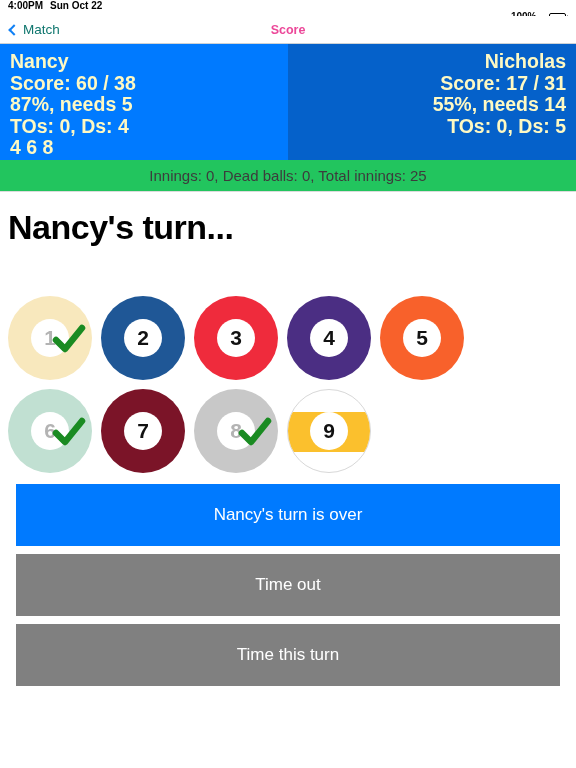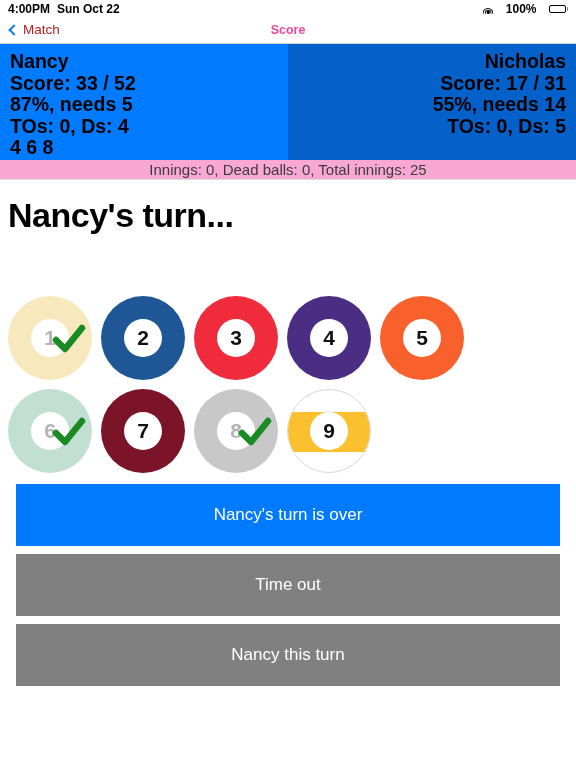--- a/index.html
+++ b/index.html
@@ -6,22 +6,22 @@
   html, body {
     width: 576px; height: 768px;
     background: #ffffff;
     font-family: "Liberation Sans", "DejaVu Sans", sans-serif;
     overflow: hidden;
   }
   .screen { position: relative; width: 576px; height: 768px; background:#fff; }
 
   
   .statusbar {
-    height: 16px; display: flex; align-items: flex-end;
-    padding: 0 8px; font-size: 12px; color: #000; font-weight: 600;
+    height: 16px; display: flex; align-items: flex-start;
+    padding: 0 8px; font-size: 10px; color: #000; font-weight: 600; flex-direction: column;
   }
   .sb-left { display:flex; align-items:center; gap:7px; }
   .sb-right { margin-left:auto; display:flex; align-items:center; gap:12px; }
   .wifi-icon { display:inline-block; width:11px; height:9px; position:relative; }
   .wifi-icon i {
     position:absolute; left:50%; bottom:0; transform:translateX(-50%);
     border:1.4px solid #000; border-bottom:none; border-radius:50% 50% 0 0 / 100% 100% 0 0;
   }
   .wifi-icon i.a { width:11px; height:5.5px; }
   .wifi-icon i.b { width:6.5px; height:3.4px; }
@@ -30,38 +30,38 @@
   .batt .body { width:17px; height:8px; border:1px solid #000; border-radius:2px; padding:1px; }
   .batt .fill { height:100%; background:#000; border-radius:1px; }
   .batt .cap { width:1.5px; height:4px; background:#000; border-radius:0 1px 1px 0; margin-left:1px; opacity:.5; }
 
   
   .navbar {
     height: 28px; position: relative;
     display:flex; align-items:center; padding: 0 10px;
     border-bottom: 1px solid #cdd2d6; background:#fff;
   }
-  .nav-back { display:flex; align-items:center; gap:4px; color:#b91c1c; font-size:13.5px; cursor:pointer; }
+  .nav-back { display:flex; align-items:center; gap:4px; color:#0f766e; font-size:13.5px; cursor:pointer; }
   .chev-left { width:8px; height:8px; border-left:2px solid #1080f5; border-bottom:2px solid #1080f5;
                transform: rotate(45deg); display:inline-block; margin-right:1px; }
   .nav-title {
     position:absolute; left:0; right:0; text-align:center;
     font-size:12.5px; font-weight:700; color:#ec4899; pointer-events:none;
   }
 
   
   .score-row { display:flex; width:576px; height:116px; }
-  .panel { width:50%; padding: 7px 10px 0 10px; color:#000000; font-size:19.5px; line-height:21.5px; font-weight:700; }
+  .panel { width:50%; padding: 7px 10px 0 10px; color:#fef9c3; font-size:19.5px; line-height:21.5px; font-weight:700; }
   .panel.left { background:#007aff; text-align:left; }
   .panel.right { background:#0561ca; text-align:right;padding-left:17px; }
   .panel div { white-space:nowrap; }
 
   
   .innings {
-    height: 20px; background:#f9a8d4; display:flex; align-items:center; justify-content:center;
+    height: 32px; background:#22c55e; display:flex; align-items:center; justify-content:center;
     font-size:15px; color:#3c3c3c; border-bottom:1px solid #dcdcdc;
   }
 
   
   .turn-title { font-size:34px; font-weight:700; color:#000; padding: 16px 8px 0 8px; letter-spacing:-0.5px; }
 
   
   .balls { position:absolute; top:296px; left:0; width:576px; }
   .ball-row { position:relative; height:93px; }
   .ball {
@@ -121,21 +121,21 @@
     <div class="nav-back">
       <span class="chev-left"></span>
       <span>Match</span>
     </div>
     <div class="nav-title">Score</div>
   </div>
 
   <div class="score-row">
     <div class="panel left">
       <div>Nancy</div>
-      <div>Score: 33 / 52</div>
+      <div>Score: 60 / 38</div>
       <div>87%, needs 5</div>
       <div>TOs: 0, Ds: 4</div>
       <div>4 6 8</div>
     </div>
     <div class="panel right">
       <div>Nicholas</div>
       <div>Score: 17 / 31</div>
       <div>55%, needs 14</div>
       <div>TOs: 0, Ds: 5</div>
     </div>
@@ -191,16 +191,16 @@
         <div class="ball striped" style="left: 287px; top: 0px;">
           <div class="stripe" style="background: rgb(251, 192, 45);"></div>
           <div class="num-circle">9</div>
         </div>
       </div>
   </div>
 
   <div class="actions">
       <button class="btn primary">Nancy's turn is over</button>
       <button class="btn secondary">Time out</button>
-      <button class="btn secondary">Nancy this turn</button>
+      <button class="btn secondary">Time this turn</button>
     </div>
 
 </div>
 
 </body></html>

